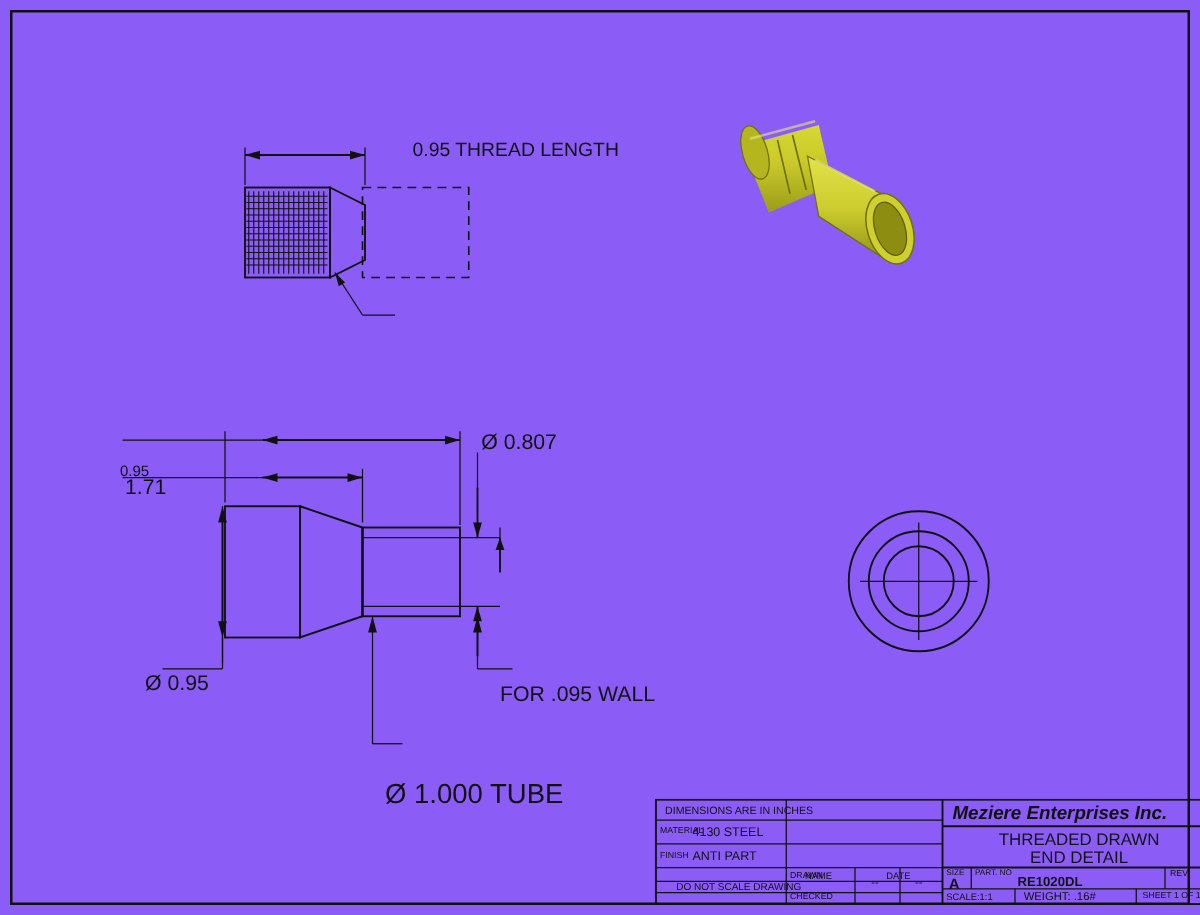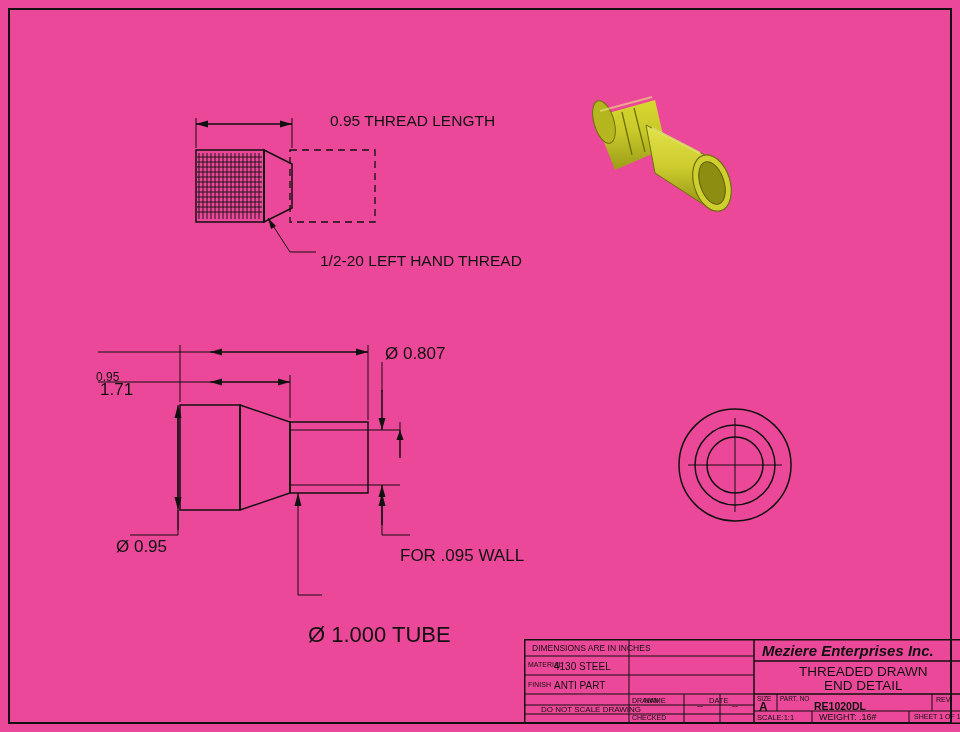--- a/index.html
+++ b/index.html
@@ -7,21 +7,21 @@
     padding: 0;
     background: #ffffff;
   }
   body {
     font-family: "Liberation Sans", sans-serif;
   }
   #sheet {
     position: relative;
     width: 960px;
     height: 732px;
-    background: #ec4899;
+    background: #8b5cf6;
     overflow: hidden;
   }
   .border-outer {
     position: absolute;
     left: 8px;
     top: 8px;
     width: 944px;
     height: 716px;
     border: 2px solid #111111;
     box-sizing: border-box;
@@ -94,21 +94,20 @@
     <path d="M46,24 L58,20.5 L58,27.5 Z" fill="#111111"></path>
     <path d="M142,24 L130,20.5 L130,27.5 Z" fill="#111111"></path>
 
     <line x1="118" y1="118" x2="140" y2="152" class="s-line-thin"></line>
     <line x1="140" y1="152" x2="166" y2="152" class="s-line-thin"></line>
     <path d="M118,118 L126,126 L121,129 Z" fill="#111111"></path>
   </svg>
 
   <div class="lbl" style="left:330px; top:112px; font-size:15.5px;">0.95 THREAD LENGTH</div>
 
-  <div class="lbl" style="left:320px; top:252px; font-size:15.5px;">1/2-20 LEFT HAND THREAD</div>
 
   <svg style="position:absolute;left:560px;top:95px;" width="200" height="160">
     <defs>
       <linearGradient id="gy" x1="0" y1="0" x2="0" y2="1">
         <stop offset="0%" stop-color="#d8d830"></stop>
         <stop offset="45%" stop-color="#c8c82a"></stop>
         <stop offset="100%" stop-color="#9c9c18"></stop>
       </linearGradient>
       <linearGradient id="gy2" x1="0" y1="0" x2="0" y2="1">
         <stop offset="0%" stop-color="#e2e24a"></stop>

